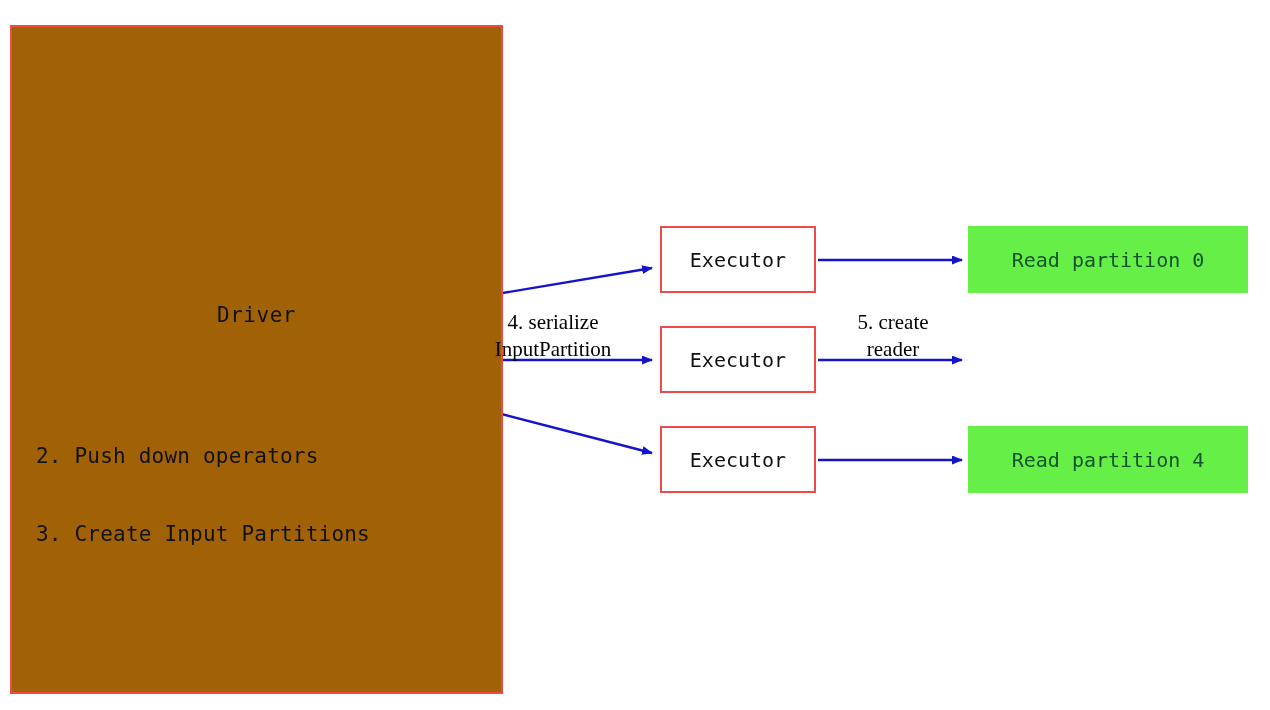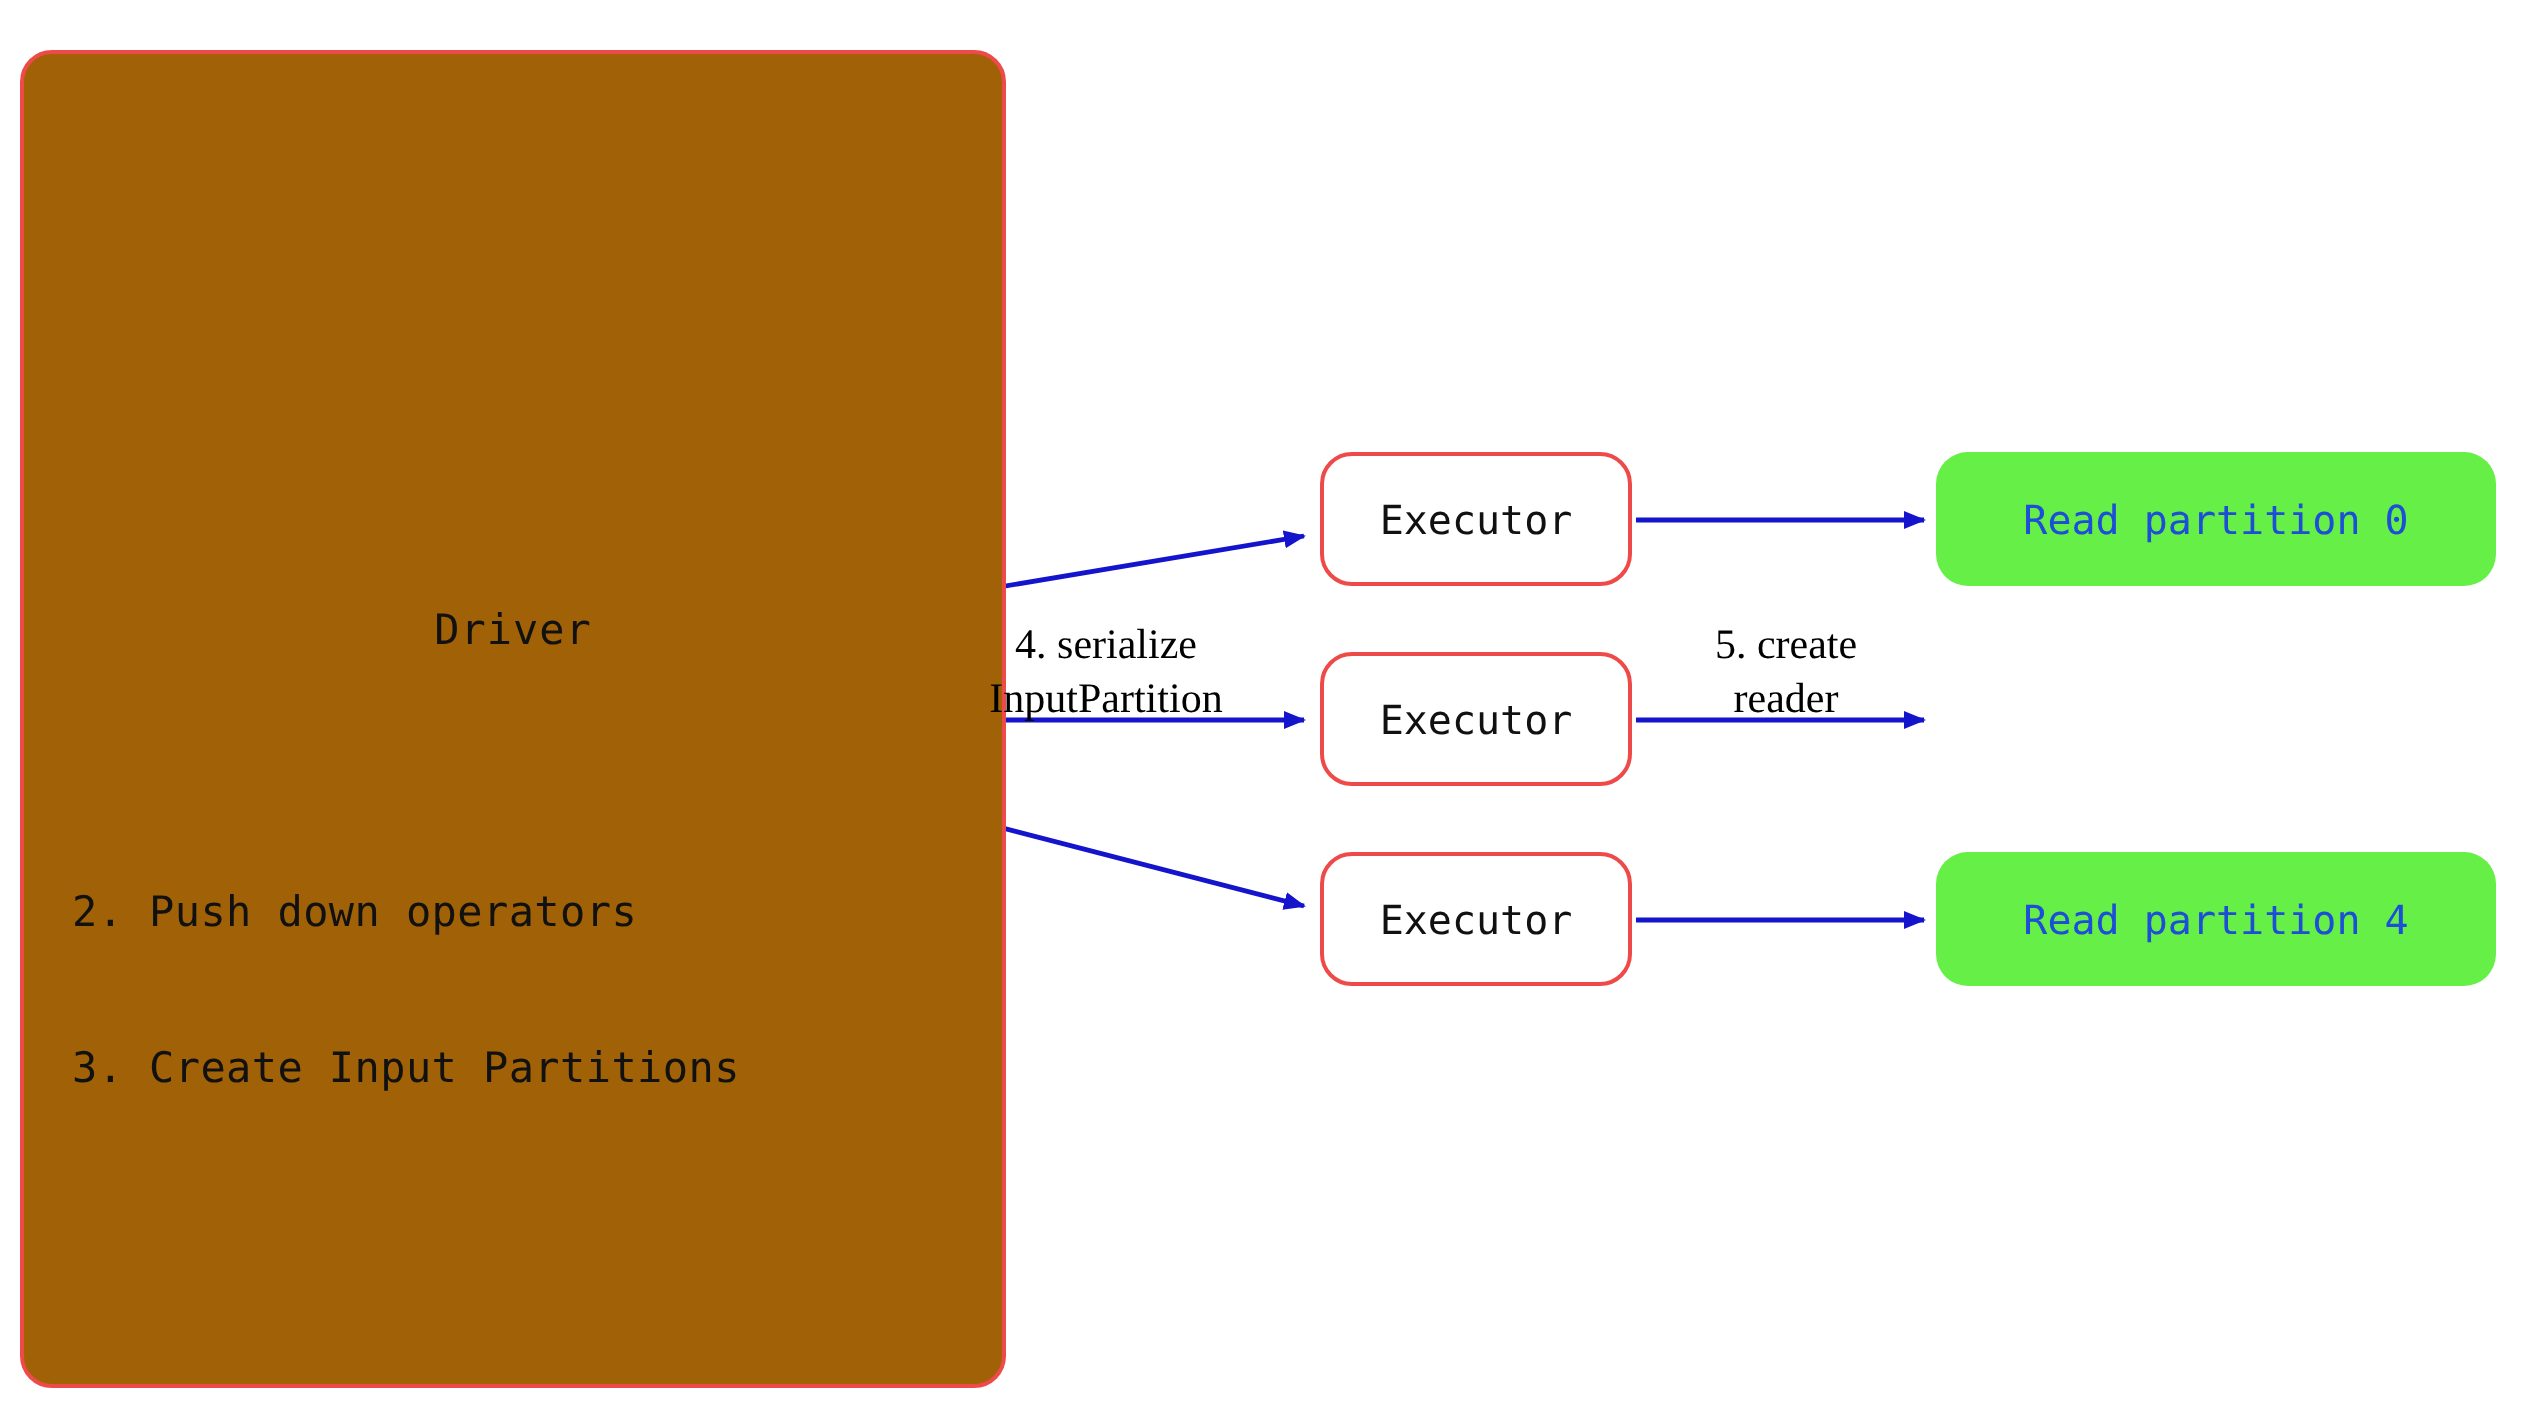--- a/index.html
+++ b/index.html
@@ -13,21 +13,20 @@
     height: 710px;
     background: #ffffff;
     overflow: hidden;
     font-family: "Liberation Sans", sans-serif;
   }
 
   
   .node {
     position: absolute;
     box-sizing: border-box;
-    border-radius: 16px;
   }
 
   .driver-box {
     left: 10px;
     top: 25px;
     width: 493px;
     height: 669px;
     border: 2px solid #ef4a4a;
     background: #a16207;
   }
@@ -72,21 +71,21 @@
 
   .partition-box {
     width: 280px;
     height: 67px;
     background: #66ef47;
     display: flex;
     align-items: center;
     justify-content: center;
     font-family: "DejaVu Sans Mono", "Liberation Mono", monospace;
     font-size: 20px;
-    color: #1d4ed8;
+    color: #14532d;
   }
 
   
   .row0 { top: 226px; }
   .row1 { top: 326px; }
   .row2 { top: 426px; }
   .col-exec { left: 660px; }
   .col-part { left: 968px; }
 
   

